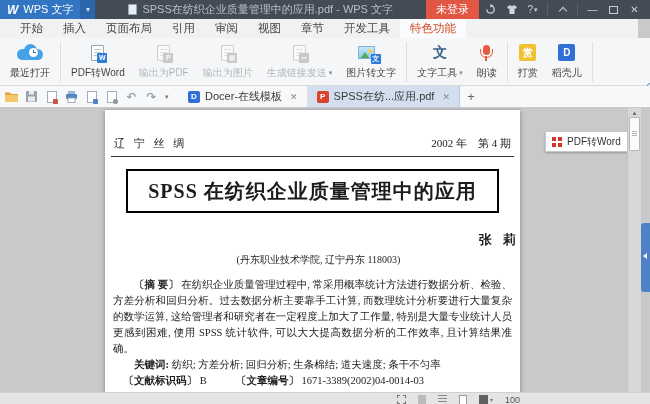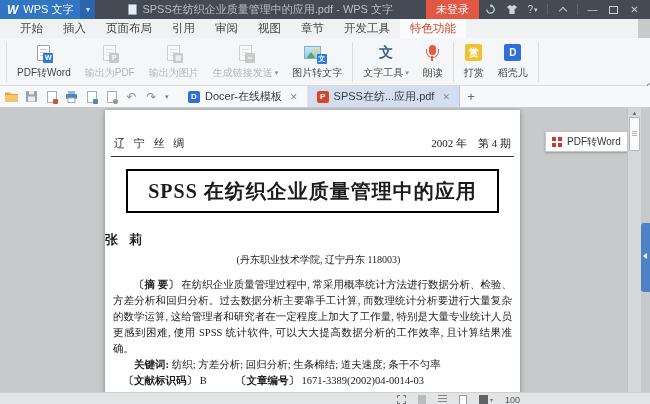--- a/index.html
+++ b/index.html
@@ -78,21 +78,21 @@
   .tab-sq.red { background:#d8442e; }
   .tab-x { color:#8a8a8a; font-size:9px; margin-left:3px; }
   .newtab { width:22px; display:flex; align-items:center; justify-content:center; color:#666; font-size:13px; }
 
   
   .docarea { position:absolute; top:108px; bottom:12px; left:0; right:0; background:#c8c9ca; overflow:hidden; }
   .pdfpage { position:absolute; left:105px; top:2px; width:415px; height:700px; background:#fff; box-shadow:0 1px 5px rgba(0,0,0,.35); font-family:"Liberation Serif","DejaVu Serif",serif; color:#1c1c1c; }
   .pg-head { margin:26px 6px 0; display:flex; justify-content:space-between; border-bottom:1.5px solid #333; padding:0 3px 5px; font-size:11px; }
   .pg-journal { letter-spacing:3px; }
   .pg-titlebox { margin:12px auto 0; width:373px; border:2px solid #000000; text-align:center; font-size:20px; line-height:26px; padding:7px 0; letter-spacing:1px; font-weight:600; }
-  .pg-author { margin-top:18px; text-align:left; font-size:13px; font-weight:bold; letter-spacing:4px; }
+  .pg-author { margin-top:18px; text-align:right; font-size:13px; font-weight:bold; letter-spacing:4px; }
   .pg-affil { margin-top:4px; text-align:center; font-size:10px;margin-left:12px; }
   .pg-abstract { margin:10px 8px 0; font-size:10.5px; line-height:16px; text-align:justify; text-indent:2em; }
   .pg-keywords { margin:0 8px; font-size:10.5px; line-height:16px; text-indent:2em; }
   .pg-codes { margin:0 8px; font-size:10.5px; line-height:16px; text-indent:1em; }
   .pg-codes .gap { display:inline-block; width:24px; }
   .b { font-weight:bold; }
 
   
   .float-pdfbtn { position:absolute; left:545px; top:23px; height:21px; background:#fff; border:1px solid #c4c6c8; box-shadow:0 1px 2px rgba(0,0,0,.25); display:flex; align-items:center; gap:5px; padding:0 6px; font-size:10px; color:#333; }
   .pdf-mini { position:relative; width:10px; height:10px; }
@@ -169,20 +169,30 @@
     <div class="mtab">页面布局</div>
     <div class="mtab">引用</div>
     <div class="mtab">审阅</div>
     <div class="mtab">视图</div>
     <div class="mtab">章节</div>
     <div class="mtab">开发工具</div>
     <div class="mtab active">特色功能</div>
   </div>
 
   <div class="ribbon">
+    <div class="rbtn">
+      <span class="ric">
+          <span class="cloud">
+            <span class="clock"></span>
+          </span>
+        </span>
+      <span class="rlabel">
+          <span>最近打开</span>
+        </span>
+    </div>
     <div class="rsep"></div>
     <div class="rbtn">
       <span class="ric">
           <span class="picon">
             <span class="ln"></span>
             <span class="badge blue">W</span>
           </span>
         </span>
       <span class="rlabel">
           <span>PDF转Word</span>

